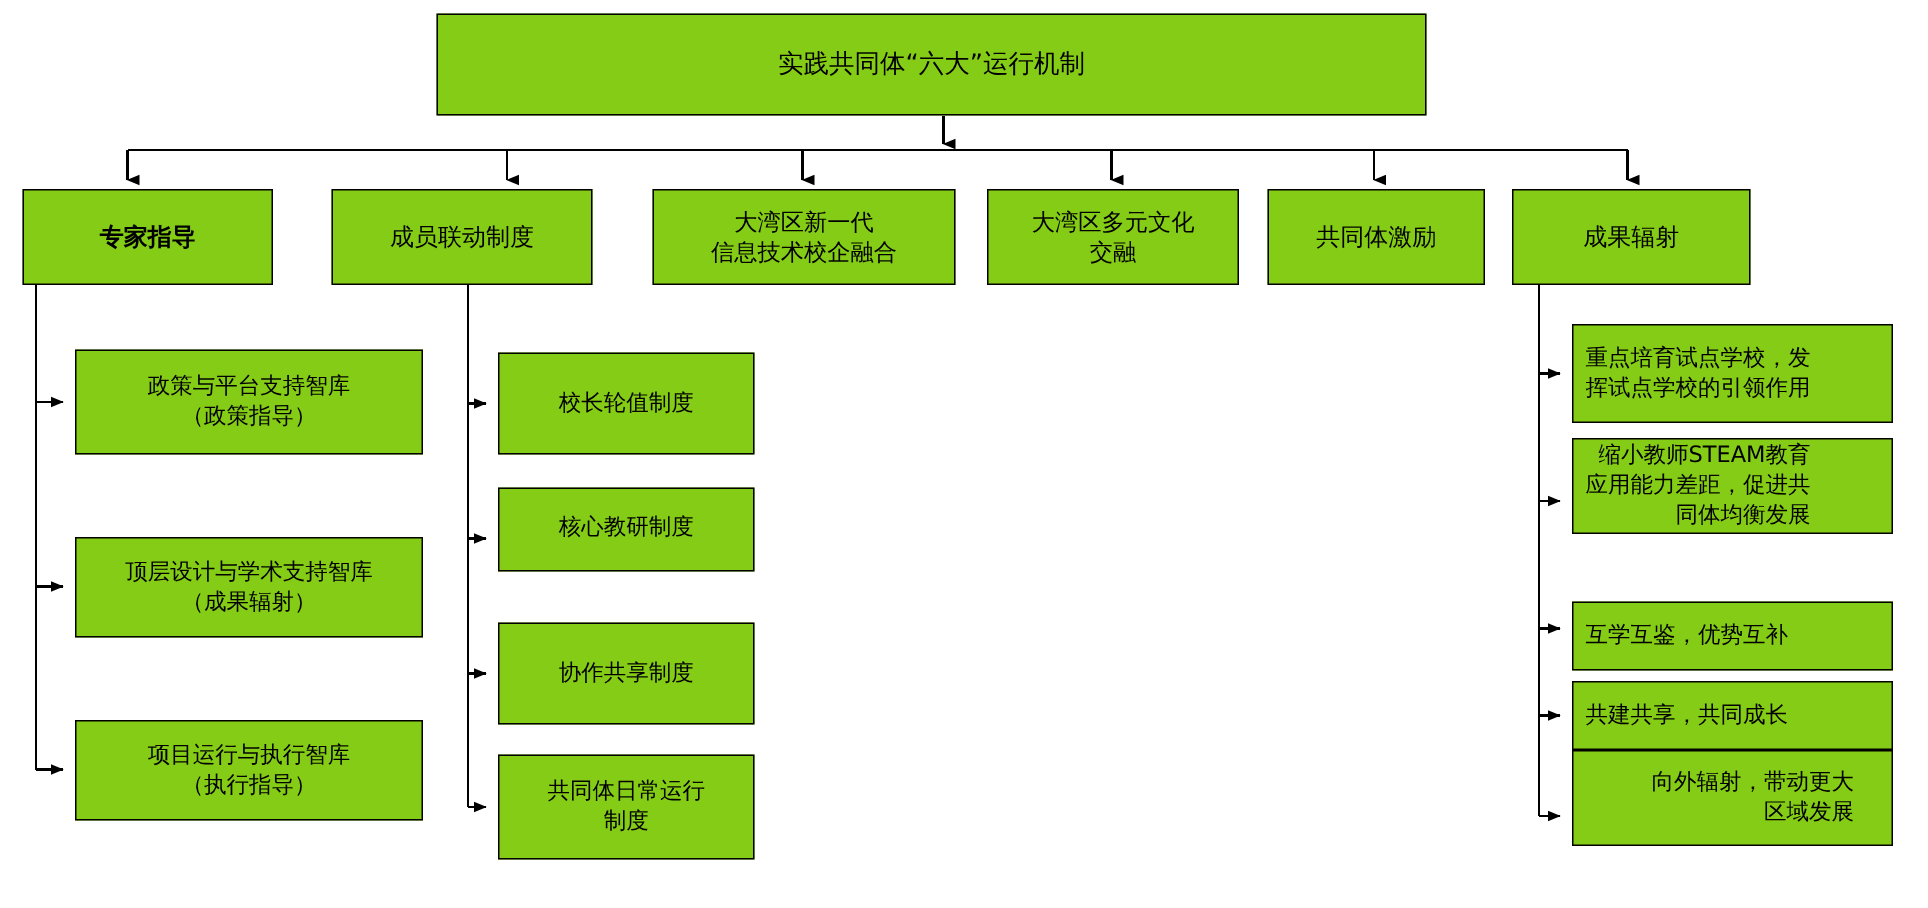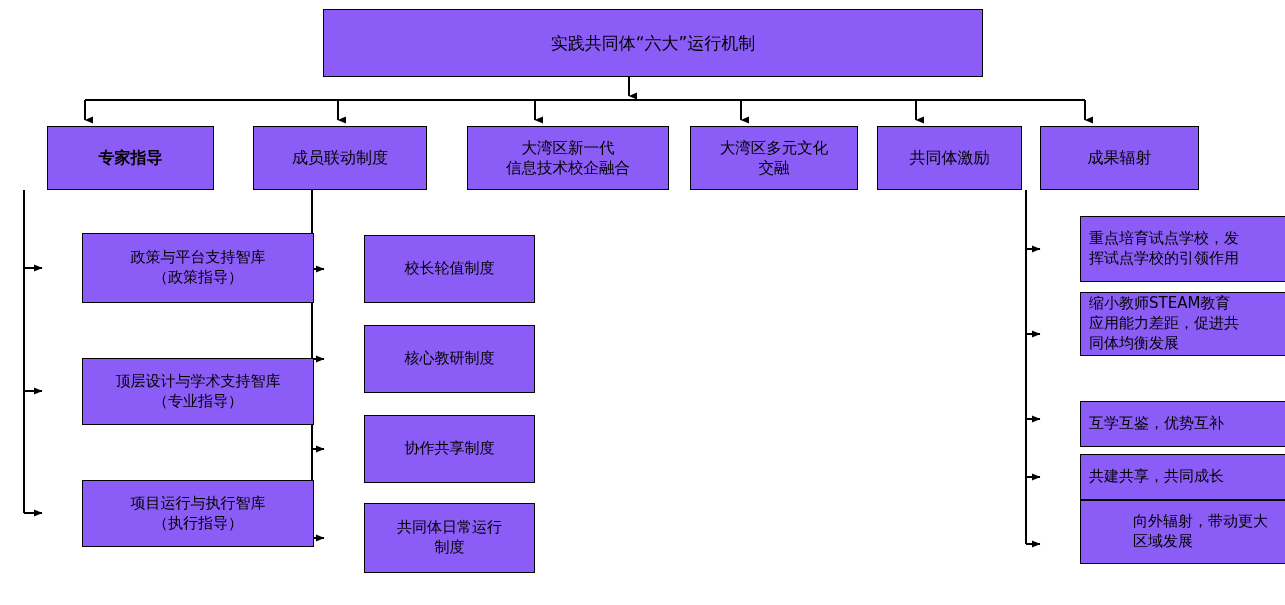--- a/index.html
+++ b/index.html
@@ -19,29 +19,28 @@
     position: absolute;
     left: 0;
     top: 0;
     width: 1285px;
     height: 605px;
   }
   .node {
     position: absolute;
     box-sizing: border-box;
     border: 1px solid #000000;
-    background: #8b5cf6;
+    background: #84cc16;
     display: flex;
     align-items: center;
     justify-content: center;
     text-align: center;
     line-height: 1.32;
     white-space: pre-line;
     z-index: 2;
-    margin-left: 32px;
   }
   .node-inner {
     display: block;
     padding: 0 6px;
   }
   
   #node-root {
     left: 291px;
     top: 9px;
     width: 660px;
@@ -69,30 +68,30 @@
   #node-c1-0 { top: 233px; height: 70px; }
   #node-c1-1 { top: 358px; height: 67px; }
   #node-c1-2 { top: 480px; height: 67px; }
   
   .c2 {
     left: 332px;
     width: 171px;
     font-size: 15px;
   }
   #node-c2-0 { top: 235px; height: 68px; }
-  #node-c2-1 { top: 325px; height: 68px; font-family: Liberation Serif, serif; }
+  #node-c2-1 { top: 325px; height: 56px; font-family: Liberation Serif, serif; }
   #node-c2-2 { top: 415px; height: 68px; }
   #node-c2-3 { top: 503px; height: 70px; }
   
   .c6 {
     left: 1048px;
     width: 214px;
     font-size: 15px;
     justify-content: flex-start;
-    text-align: left;
+    text-align: right;
   }
   .c6 .node-inner { padding: 0 8px; }
   #node-c6-0 { top: 216px; height: 66px; }
   #node-c6-1 { top: 292px; height: 64px; }
   #node-c6-2 { top: 401px; height: 46px; }
   #node-c6-3 { top: 454px; height: 46px; }
   #node-c6-4 { top: 500px; height: 64px; padding-left: 44px; }
   
   #wires {
     position: absolute;
@@ -176,21 +175,21 @@
   <div class="node lvl2" id="node-l2-5">
     <span class="node-inner">成果辐射</span>
   </div>
 
   <div class="node c1" id="node-c1-0">
     <span class="node-inner">政策与平台支持智库
 （政策指导）</span>
   </div>
   <div class="node c1" id="node-c1-1">
     <span class="node-inner">顶层设计与学术支持智库
-（专业指导）</span>
+（成果辐射）</span>
   </div>
   <div class="node c1" id="node-c1-2">
     <span class="node-inner">项目运行与执行智库
 （执行指导）</span>
   </div>
 
   <div class="node c2" id="node-c2-0">
     <span class="node-inner">校长轮值制度</span>
   </div>
   <div class="node c2" id="node-c2-1">

